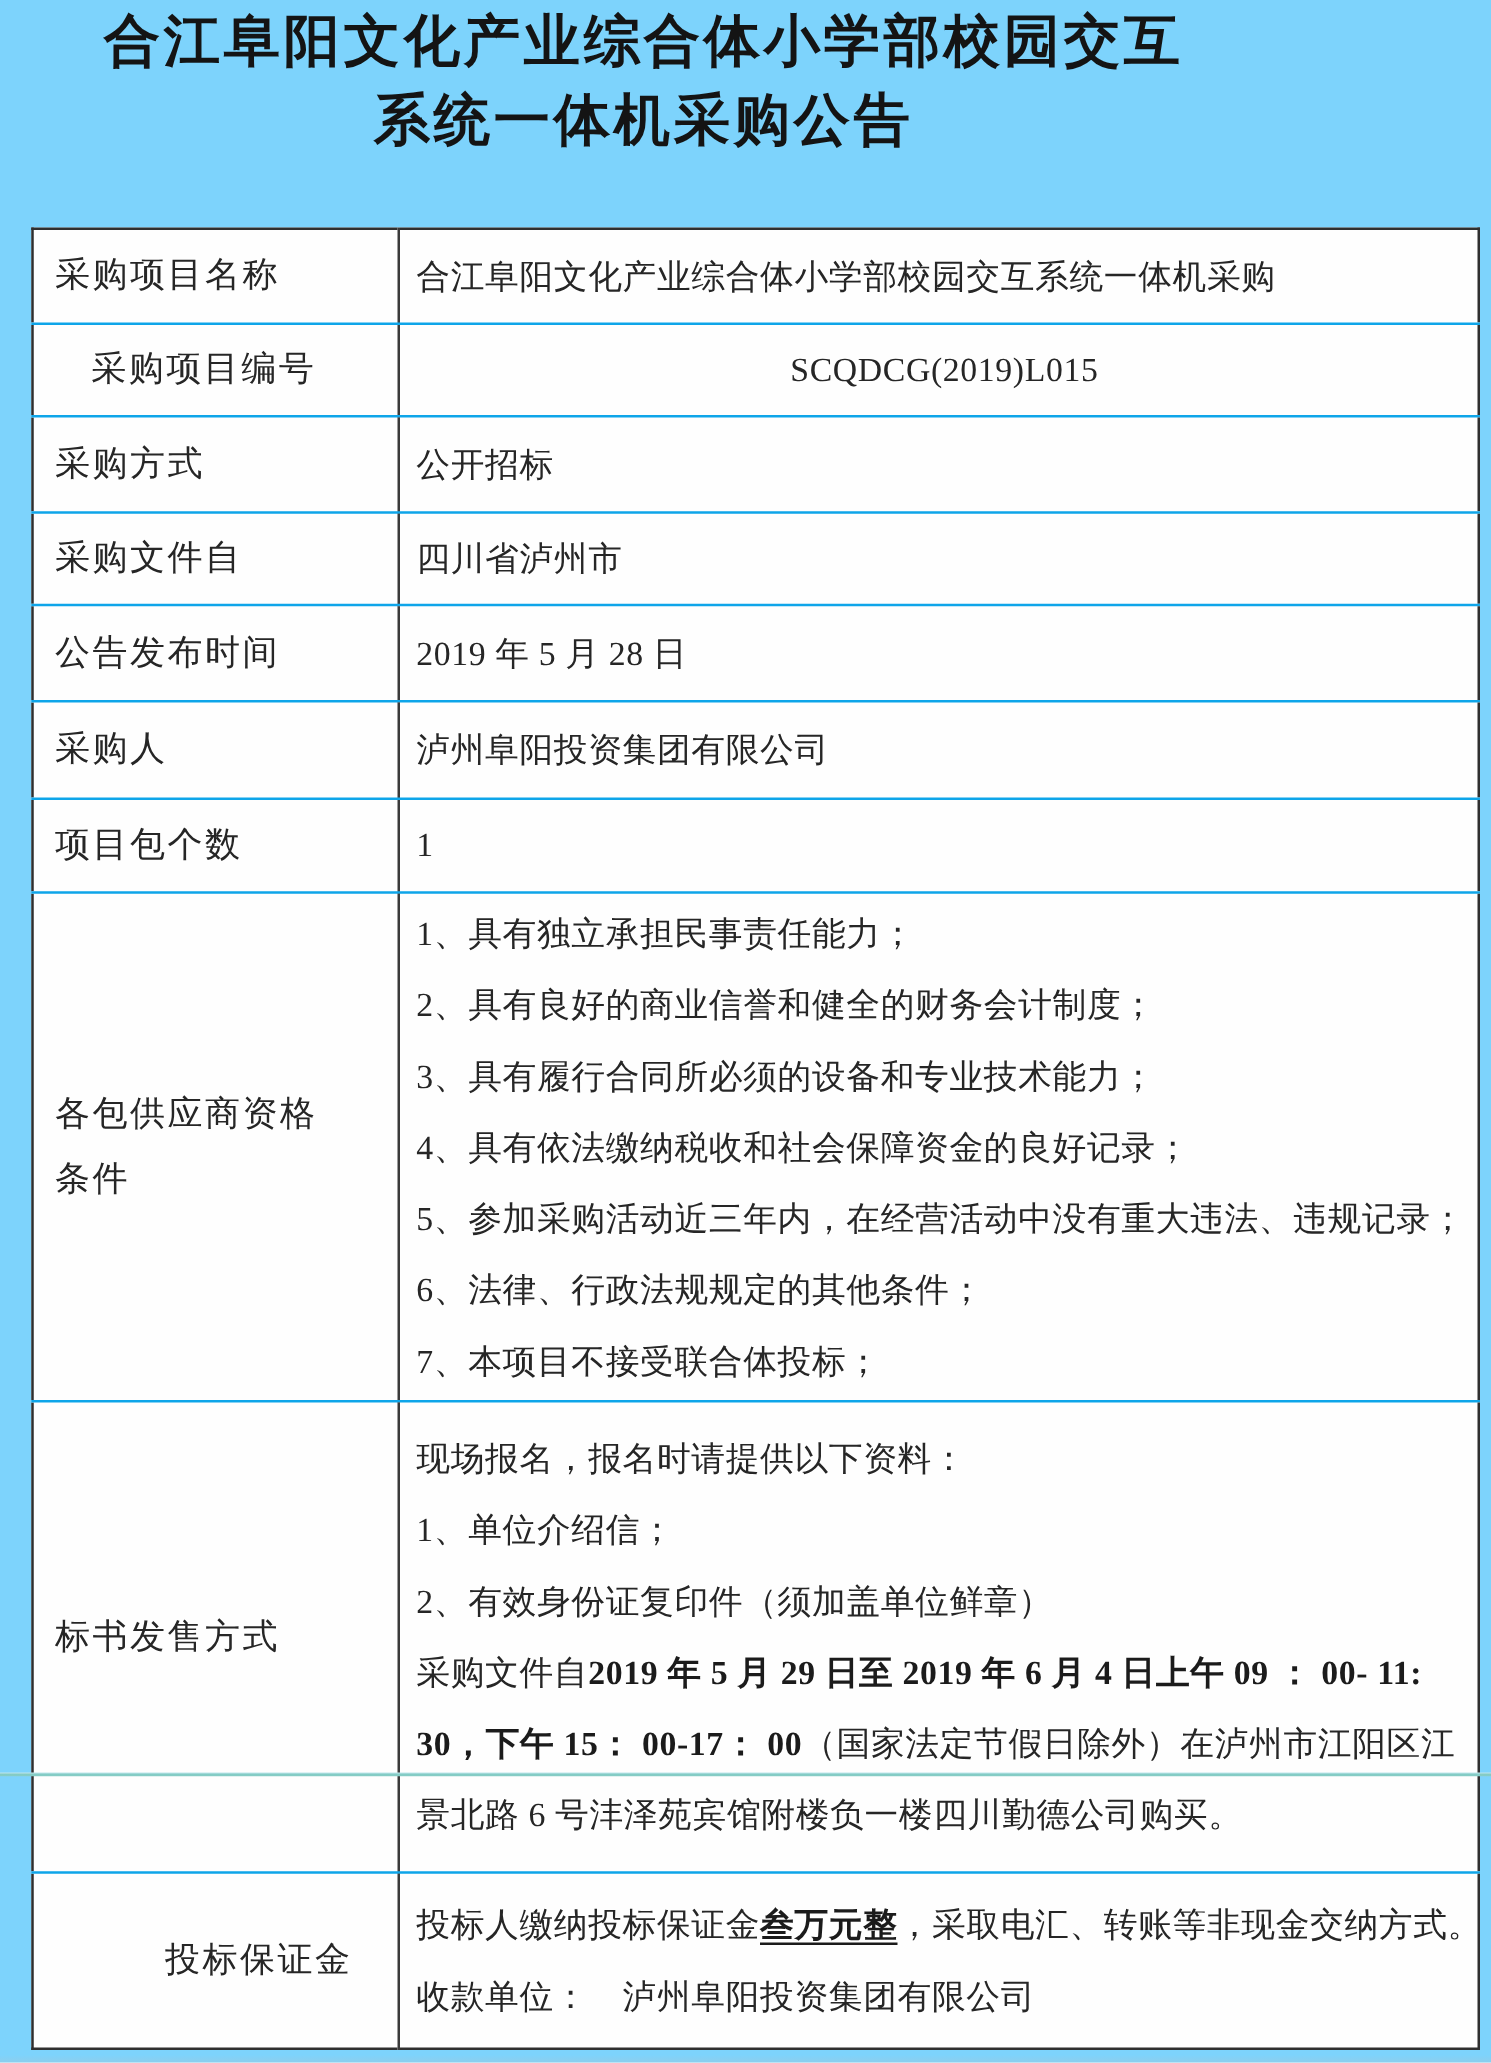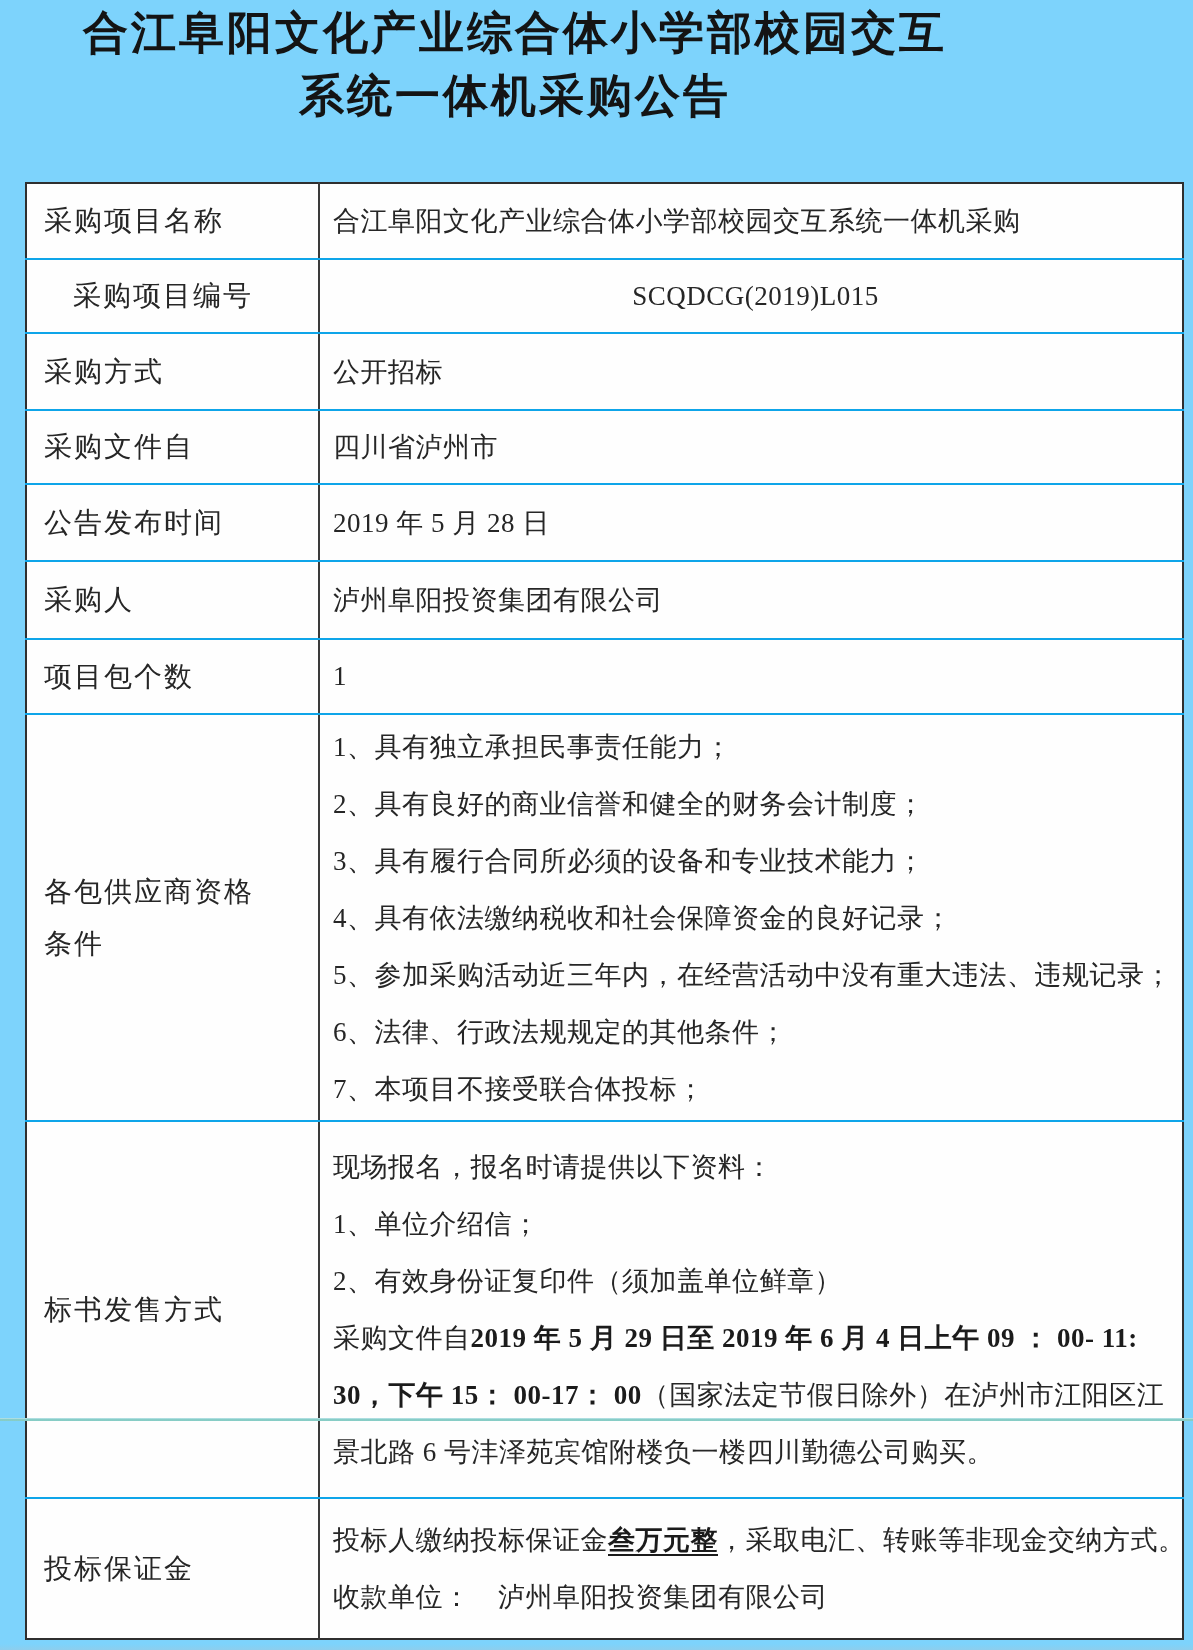--- a/index.html
+++ b/index.html
@@ -62,21 +62,21 @@
   }
   .r1  { height:76px; }
   .r2  { height:74px;text-align:center; }
   .r3  { height:77px; }
   .r4  { height:74px; }
   .r5  { height:77px;margin-left:13px; }
   .r6  { height:78px; }
   .r7  { height:75px; }
   .r8  { height:407px; }
   .r9  { height:377px; }
-  .r10 { height:141px; }
+  .r10 { height:141px;text-align:right; }
   .lines { display:block; }
   .line {
     height:57px;
     display:flex;
     align-items:center;
     white-space:nowrap;
     overflow:hidden;
   }
   .seg-bold { font-weight:bold; color:#1b1b1b; }
   .seg-bold-underline {

